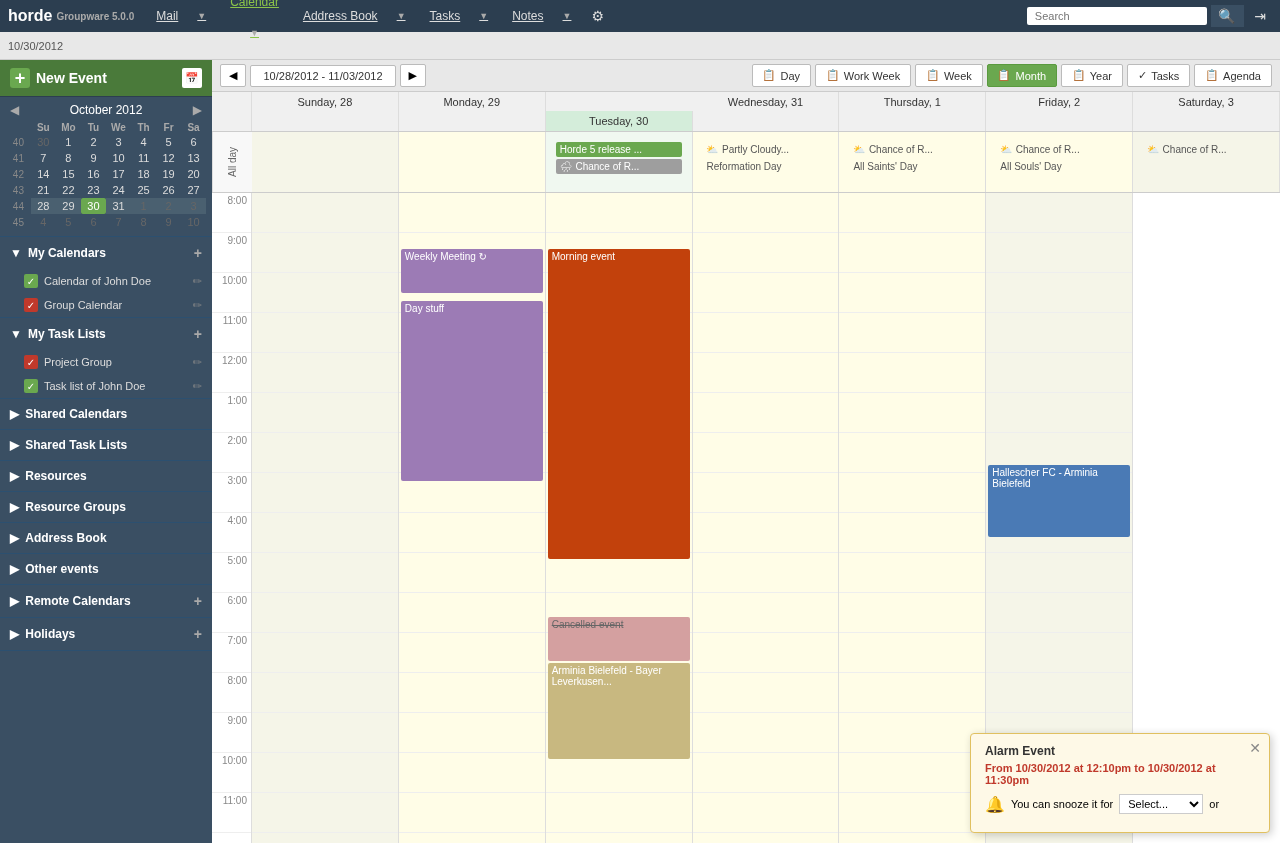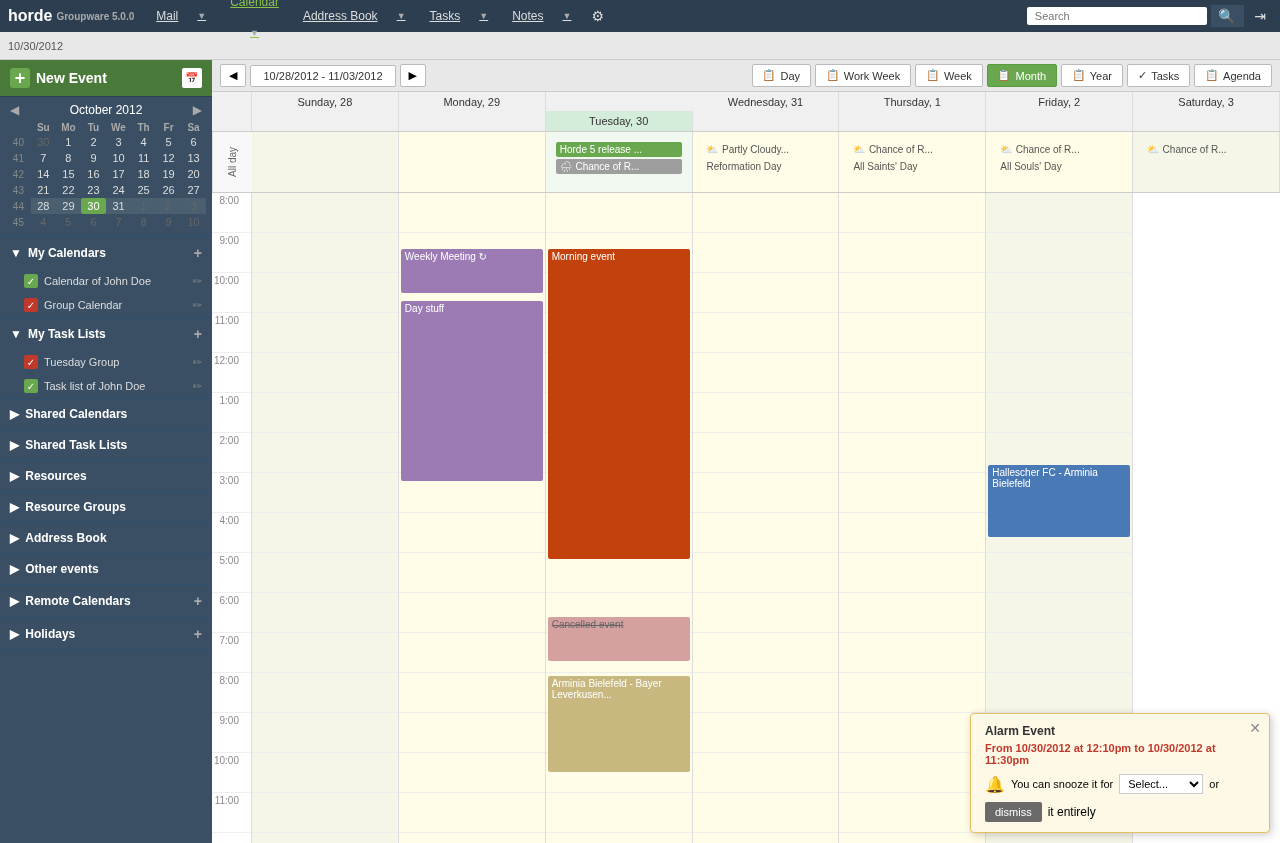--- a/index.html
+++ b/index.html
@@ -293,21 +293,21 @@
     }
     .time-col {
       border-right: 1px solid #ddd;
     }
     .time-slot {
       height: 40px;
       border-bottom: 1px solid #eee;
       display: flex;
       align-items: flex-start;
       justify-content: flex-end;
-      padding-right: 12px;
+      padding-right: 4px;
       font-size: 10px;
       color: #888;
       padding-top: 2px;
     }
     .day-col {
       border-right: 1px solid #ddd;
       position: relative;
       background: #fffde7;
     }
     .day-col.today-col { background: #f0f8f0; }
@@ -531,21 +531,21 @@
     </div>
 
     <div class="sidebar-section">
       <div class="sidebar-section-header">
         <span>▼</span>
         <span>My Task Lists</span>
         <span class="add-btn">+</span>
       </div>
       <div class="sidebar-item">
         <span class="cal-checkbox red">✓</span>
-        <span class="sidebar-item-name">Tuesday Group</span>
+        <span class="sidebar-item-name">Project Group</span>
         <span class="sidebar-item-edit">✏</span>
       </div>
       <div class="sidebar-item">
         <span class="cal-checkbox">✓</span>
         <span class="sidebar-item-name">Task list of John Doe</span>
         <span class="sidebar-item-edit">✏</span>
       </div>
     </div>
 
     <div class="sidebar-section">
@@ -784,21 +784,21 @@
               <div class="hour-slot"></div>
               <div class="hour-slot"></div>
               <div class="hour-slot"></div>
               <div class="hour-slot"></div>
               <div class="hour-slot"></div>
               <div class="hour-slot"></div>
               <div class="hour-slot"></div>
               <div class="hour-slot"></div>
               <div class="cal-event olive" style="top: 56px; height: 310px;">Morning event</div>
               <div class="cal-event red-strikethrough" style="top: 424px; height: 44px;">Cancelled event</div>
-              <div class="cal-event tan" style="top: 483px; height: 96px;">Arminia Bielefeld - Bayer Leverkusen...</div>
+              <div class="cal-event tan" style="top: 470px; height: 96px;">Arminia Bielefeld - Bayer Leverkusen...</div>
             </div>
           <div class="day-col" id="day-col-4" style="position: relative;">
               <div class="hour-slot"></div>
               <div class="hour-slot"></div>
               <div class="hour-slot"></div>
               <div class="hour-slot"></div>
               <div class="hour-slot"></div>
               <div class="hour-slot"></div>
               <div class="hour-slot"></div>
               <div class="hour-slot"></div>
@@ -870,17 +870,13 @@
     <select class="snooze-select">
       <option>Select...</option>
       <option>5 minutes</option>
       <option>10 minutes</option>
       <option>15 minutes</option>
       <option>30 minutes</option>
       <option>1 hour</option>
     </select>
     <span>or</span>
   </div>
-  <div style="display:flex;align-items:center;gap:6px;">
-    <button class="dismiss-btn">dismiss</button>
-    <span>it entirely</span>
-  </div>
 </div>
 
 </body></html>

